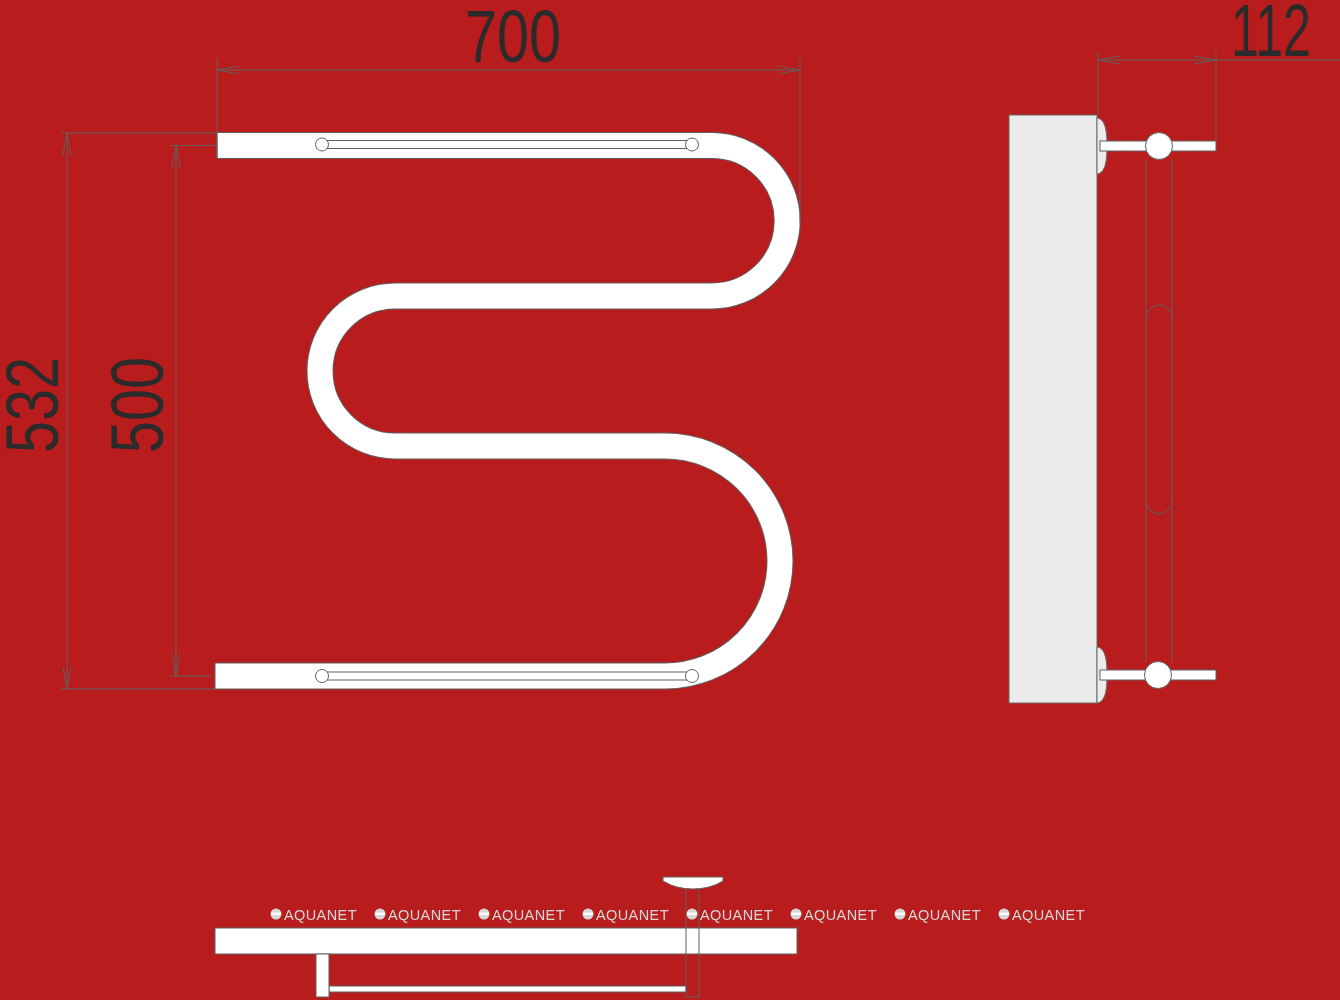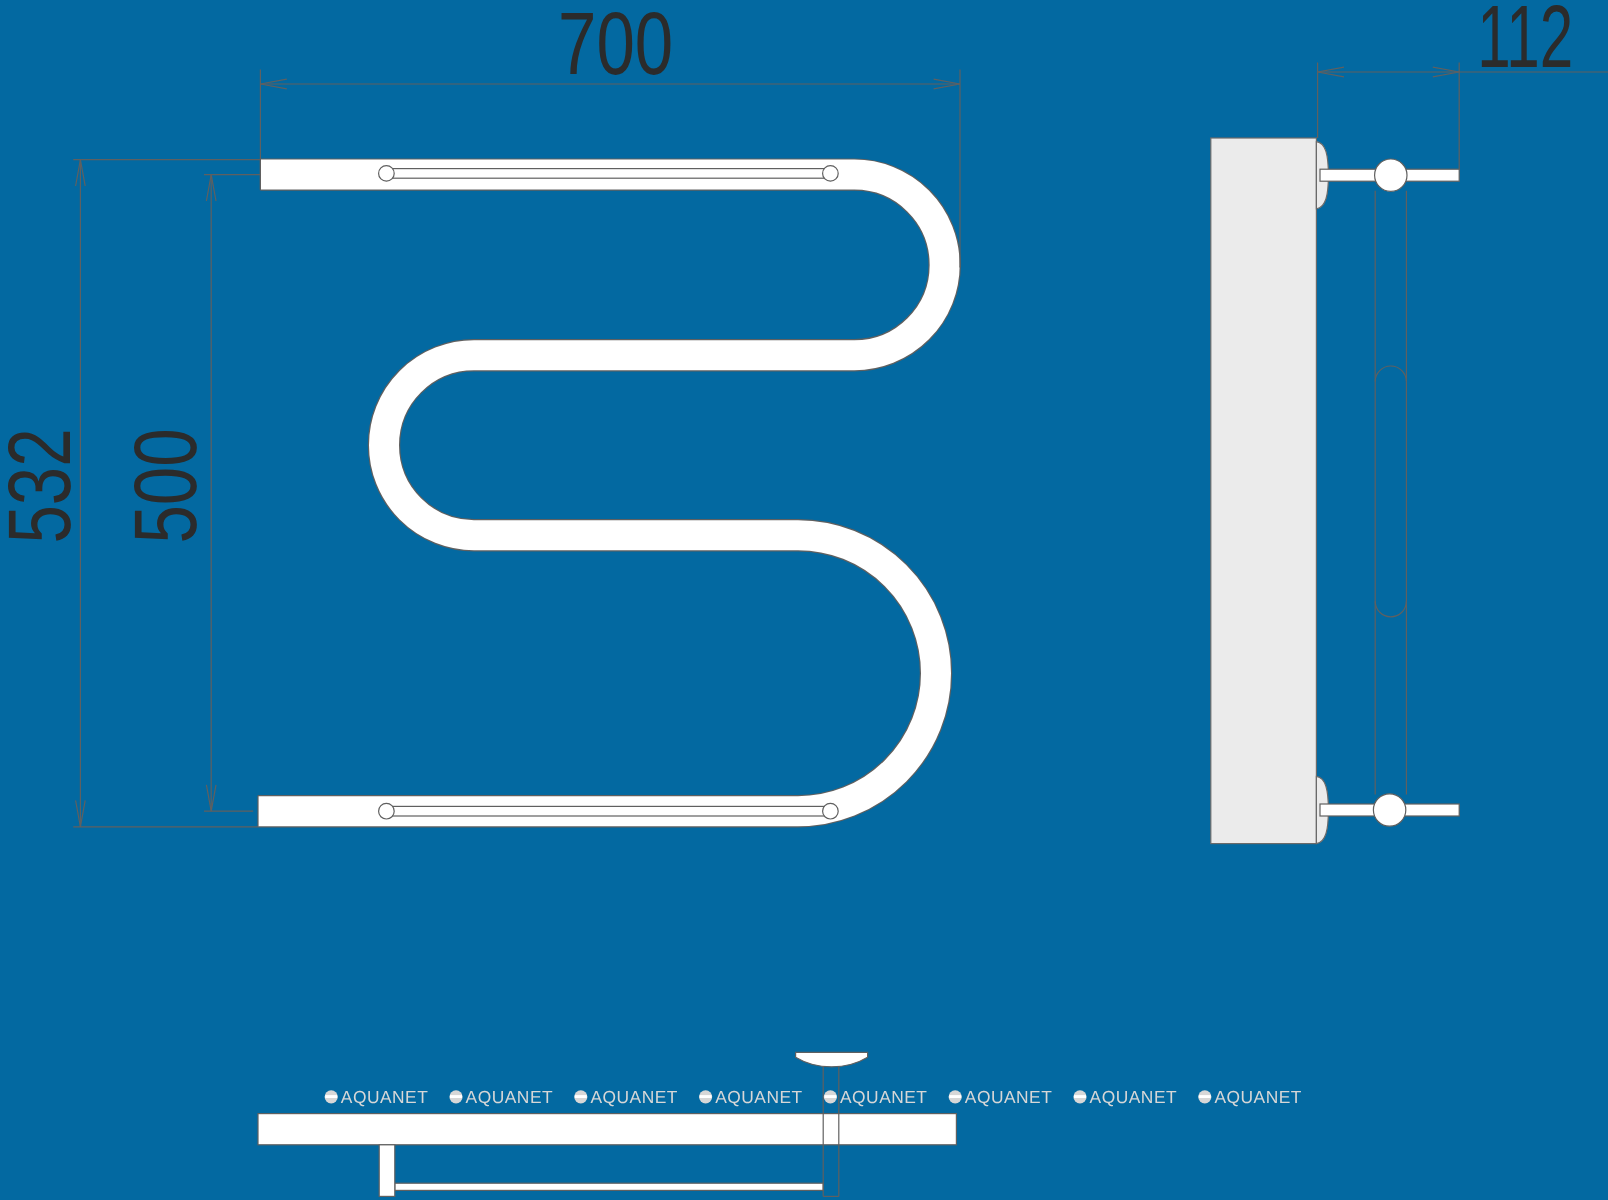--- a/index.html
+++ b/index.html
@@ -1,16 +1,16 @@
 <!DOCTYPE html>
 <html><head>
 <meta charset="utf-8">
 <style>
   html,body{margin:0;padding:0;background:#ffffff;}
-  .stage{position:relative;width:1340px;height:1000px;background:#0369a1;overflow:hidden;}
+  .stage{position:relative;width:1340px;height:1000px;background:#b91c1c;overflow:hidden;}
   svg{position:absolute;left:0;top:0;}
   .ln{stroke:#606060;stroke-width:1;fill:none;}
   .tube-out{stroke:#606060;stroke-width:27;fill:none;}
   .tube-in{stroke:#ffffff;stroke-width:25;fill:none;}
   .wfill{fill:#ffffff;stroke:#606060;stroke-width:1;}
   .pfill{fill:#ebebeb;stroke:#6a6a6a;stroke-width:1;}
   .dimtext{font-family:"Liberation Sans", sans-serif;font-size:74px;fill:#2b2b2b;}
   .wm-text{font-family:"Liberation Sans", sans-serif;font-size:14.5px;letter-spacing:0.4px;fill:#d7d7d7;}
 </style>
 </head>

